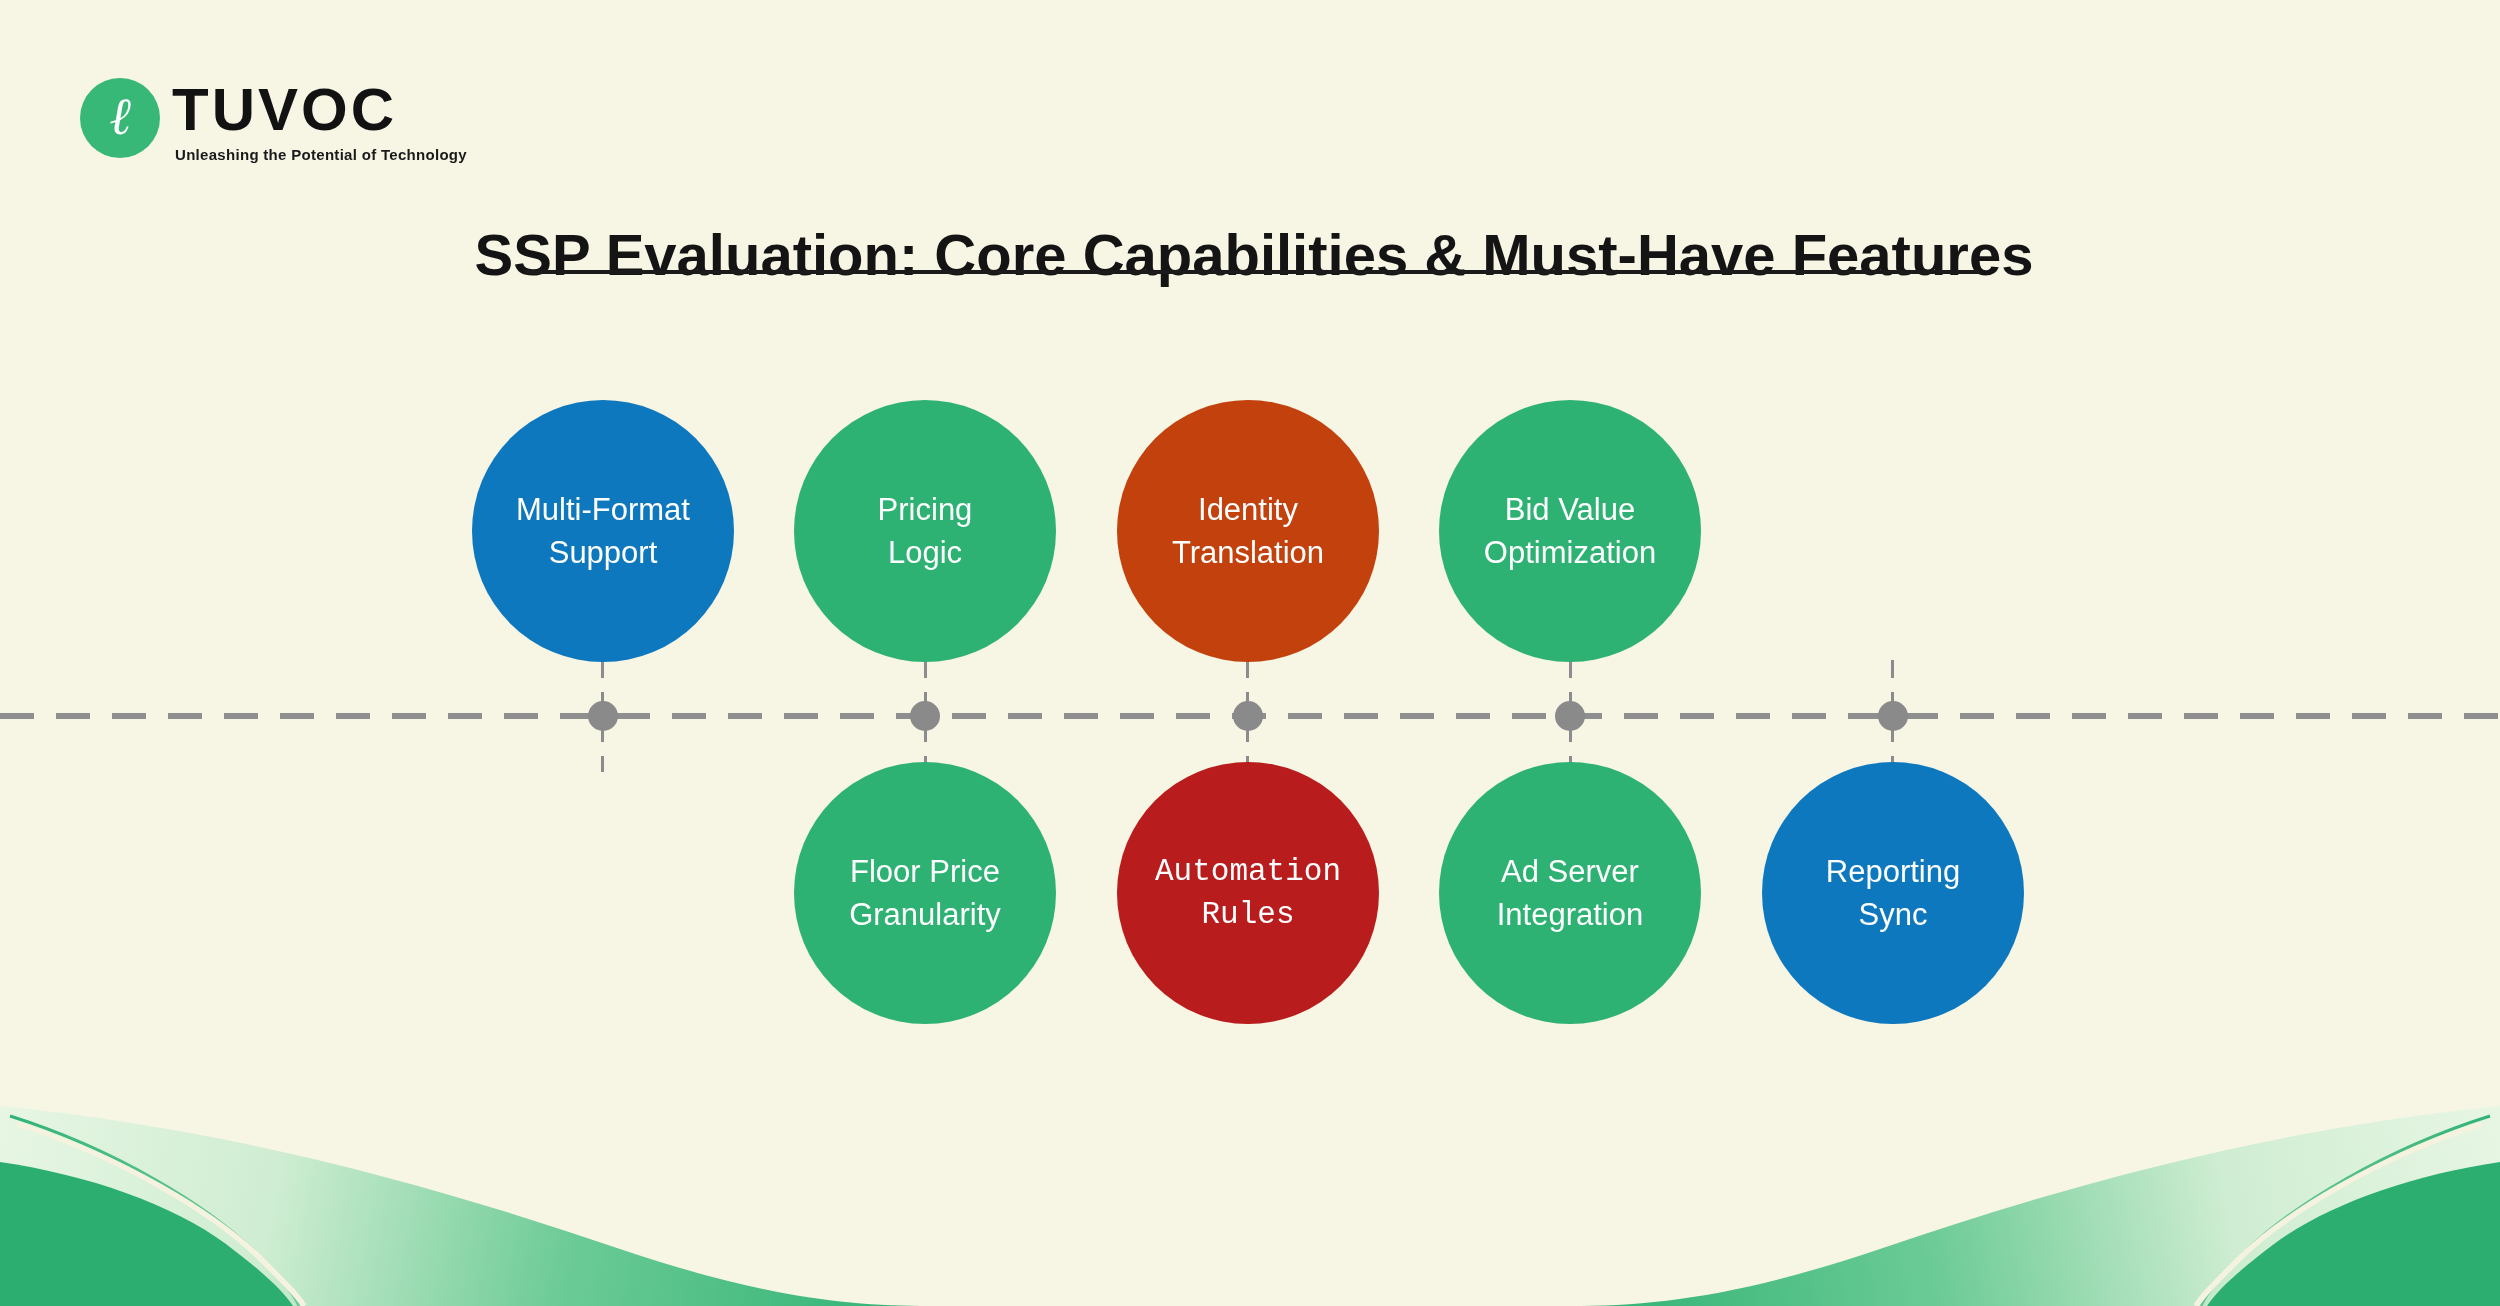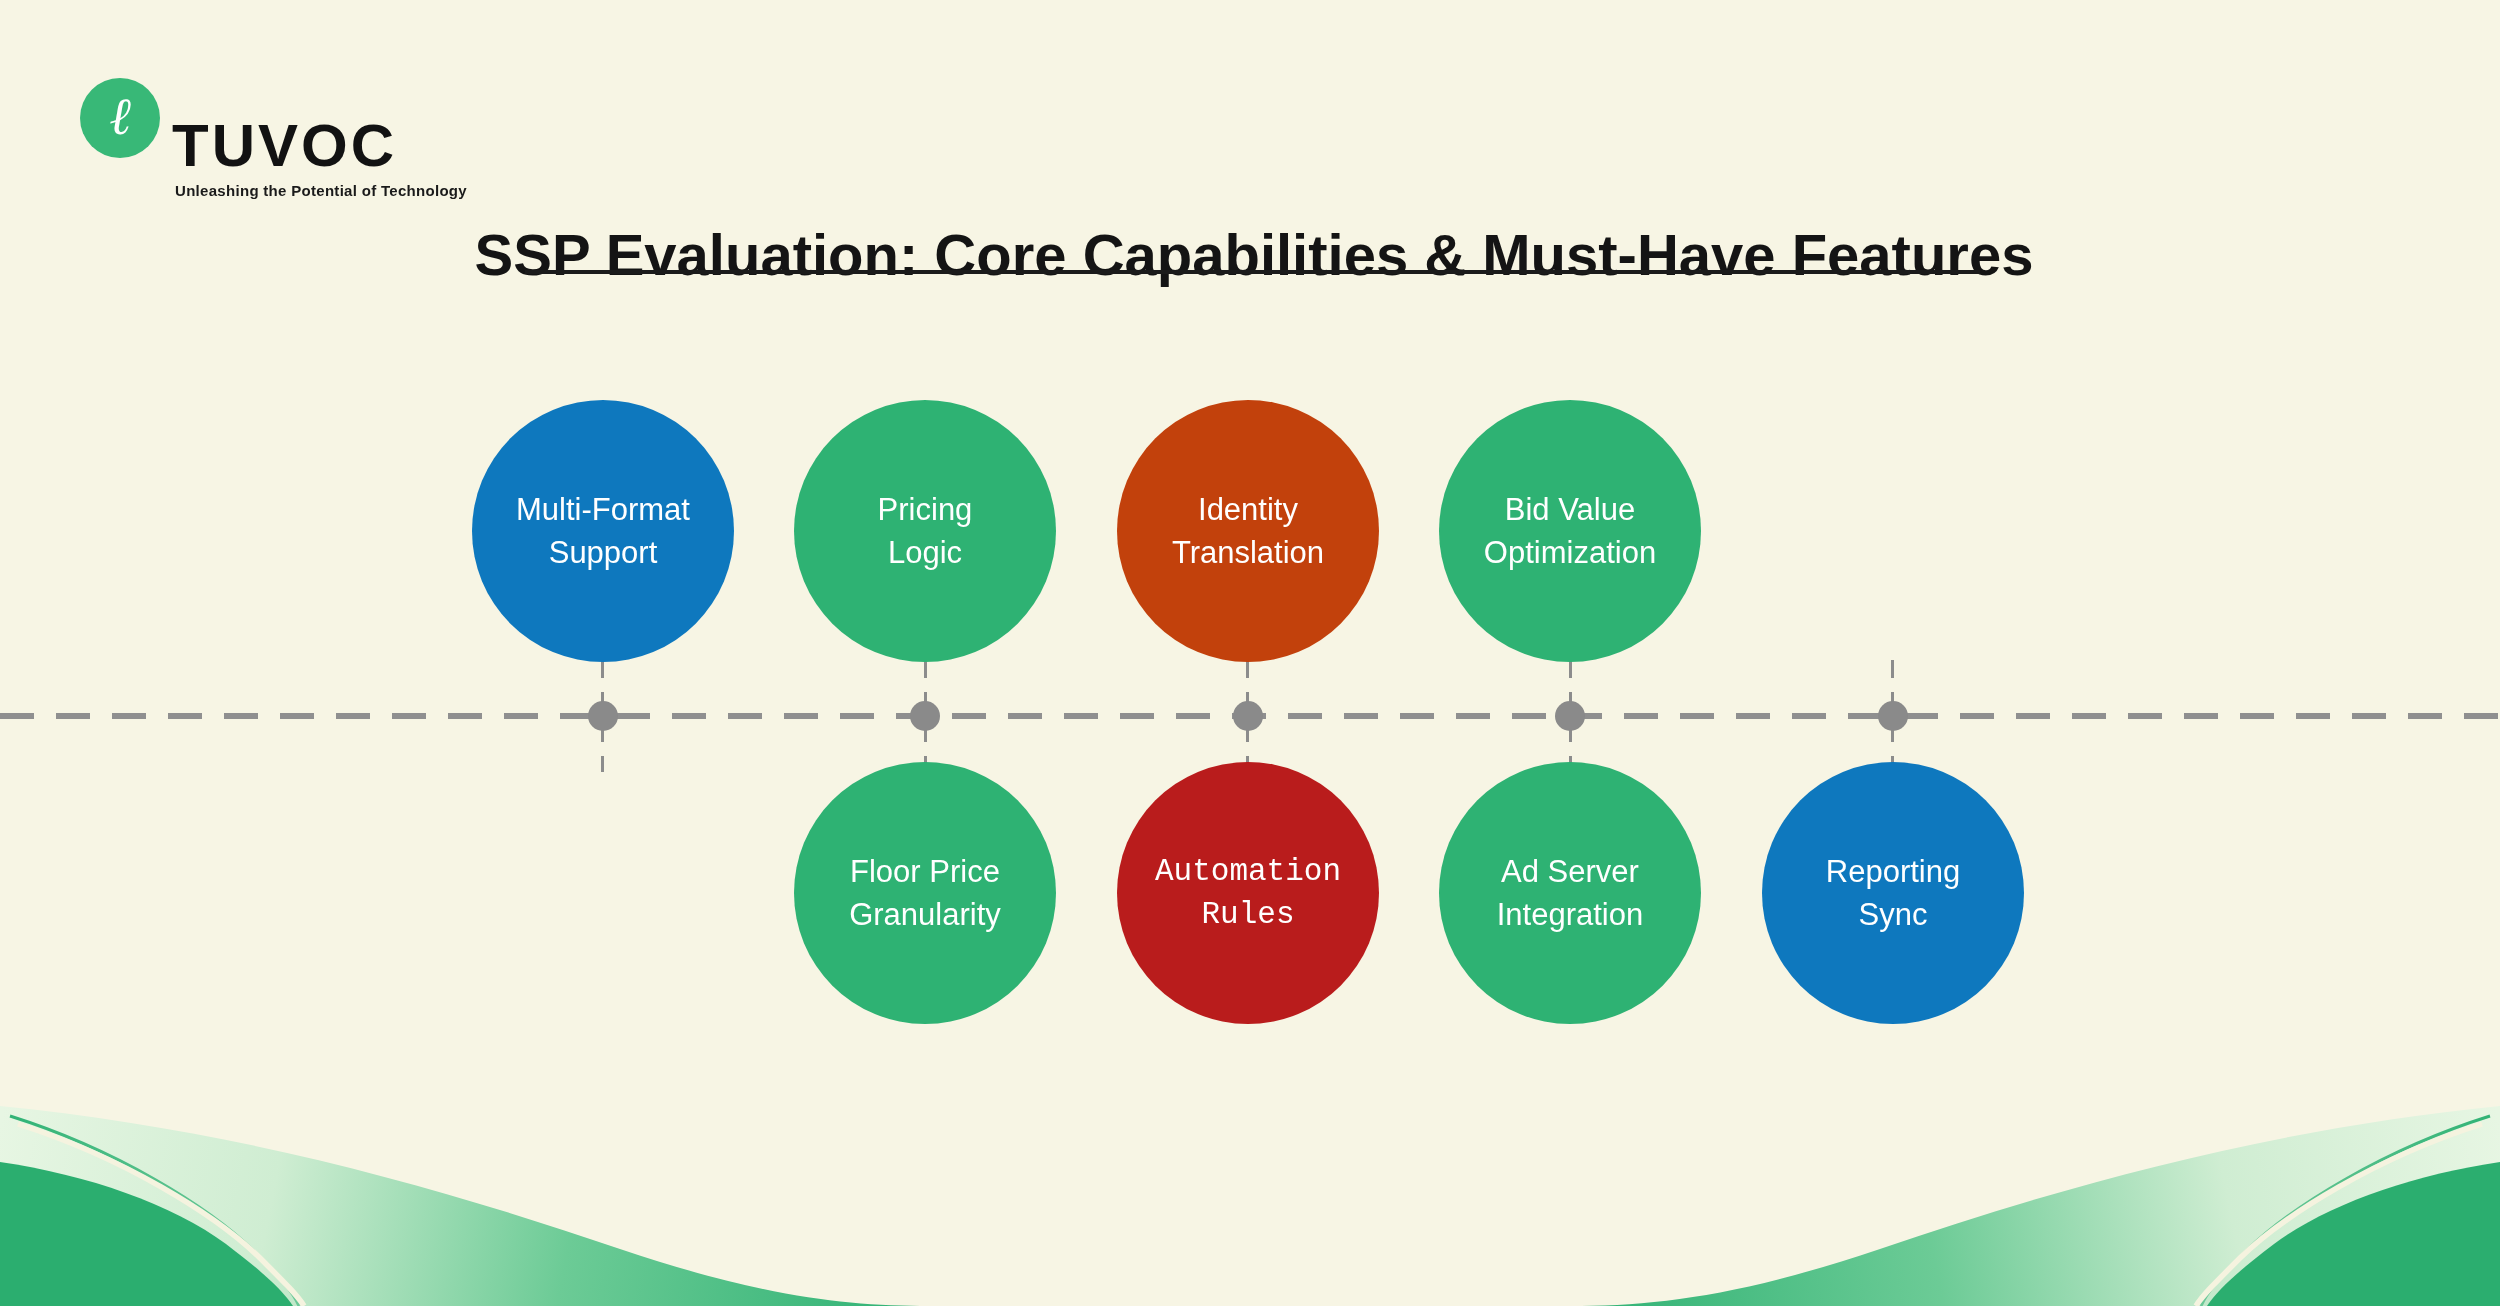--- a/index.html
+++ b/index.html
@@ -19,21 +19,21 @@
     display: flex; align-items: center; justify-content: center;
     color: #ffffff;
   }
   .logo-mark span {
     font-family: "DejaVu Serif", serif;
     font-style: italic;
     font-size: 52px;
     line-height: 1;
     transform: translateY(-2px);
   }
-  .logo-text { margin-left: 12px; display: flex; flex-direction: column; margin-top: 36px; }
+  .logo-text { margin-left: 12px; display: flex; flex-direction: column; }
   .brand {
     font-size: 60px; font-weight: 800; color: #121212;
     letter-spacing: 3px; line-height: 1.0; margin-top: 2px;
   }
   .tagline {
     font-size: 15px; font-weight: 700; color: #1a1a1a;
     letter-spacing: 0.3px; margin-top: 6px; margin-left: 3px;
     white-space: nowrap;
   }
 

